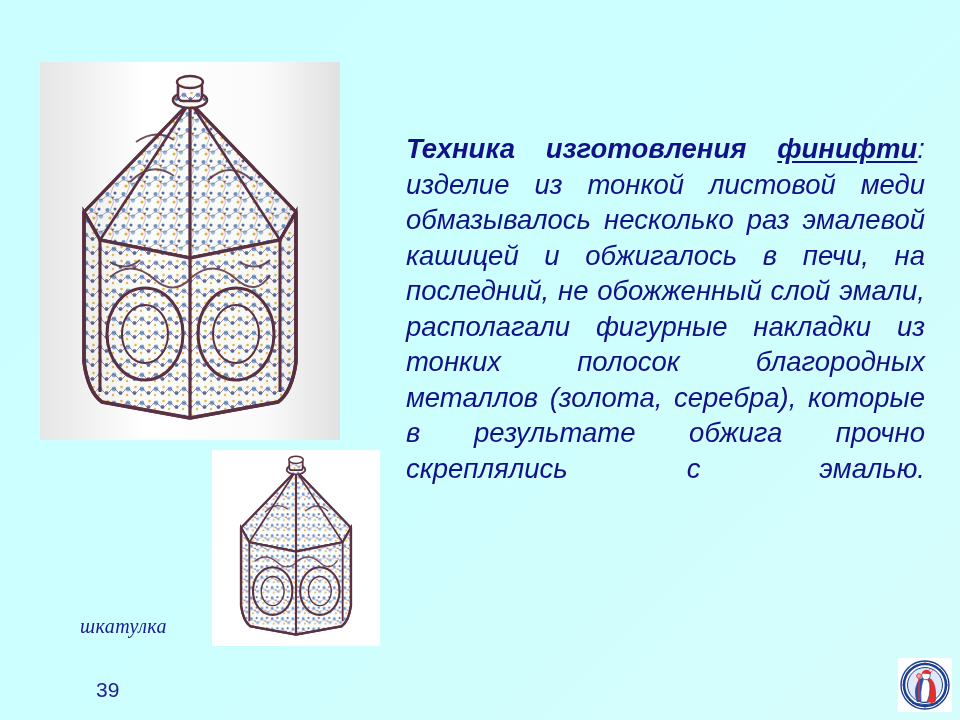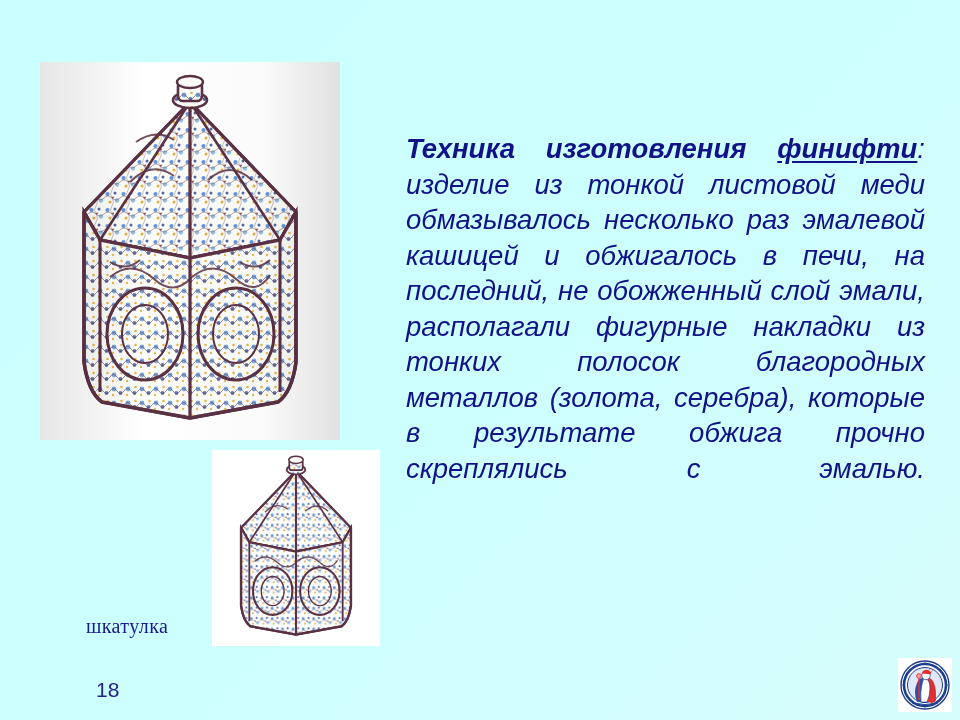--- a/index.html
+++ b/index.html
@@ -45,27 +45,28 @@
   }
   .casket-svg {
     display: block;
     width: 100%;
     height: 100%;
   }
 
   
   #caption {
     position: absolute;
-    left: 86px;
+    left: 80px;
     top: 615px;
     font-family: "Liberation Serif", serif;
     font-size: 20px;
     color: #1a1a8c;
     letter-spacing: 0.4px;
     white-space: nowrap;
+    font-style: italic;
   }
   #page-number {
     position: absolute;
     left: 96px;
     top: 678px;
     font-family: "Liberation Sans", sans-serif;
     font-size: 21px;
     color: #22228f;
   }
 
@@ -239,21 +240,21 @@
           <path d="M152 215 q22 -18 44 2 q20 18 34 -4"></path>
           <path d="M90 120 q22 -22 44 -6"></path>
           <path d="M168 118 q22 -20 44 0"></path>
         </g>
       </svg>
     </div>
   </div>
 
   <div id="caption">шкатулка</div>
 
-  <div id="page-number">18</div>
+  <div id="page-number">39</div>
 
   <div id="text-block">
     <p><span>Техника изготовления </span><span class="term">финифти</span><span class="lead-normal">: изделие из тонкой листовой меди обмазывалось несколько раз эмалевой кашицей и обжигалось в печи, на последний, не обожженный слой эмали, располагали фигурные накладки из тонких полосок благородных металлов (золота, серебра), которые в результате обжига прочно скреплялись с эмалью.</span></p>
   </div>
 
   <div id="logo">
     <svg width="54" height="54" viewBox="0 0 54 54">
       <rect x="0" y="0" width="54" height="54" fill="#ffffff"></rect>
       <circle cx="27" cy="27" r="24" fill="#ffffff" stroke="#1d3f8f" stroke-width="1.4"></circle>
       <circle cx="27" cy="27" r="21" fill="#ffffff" stroke="#1d3f8f" stroke-width="2.6"></circle>

